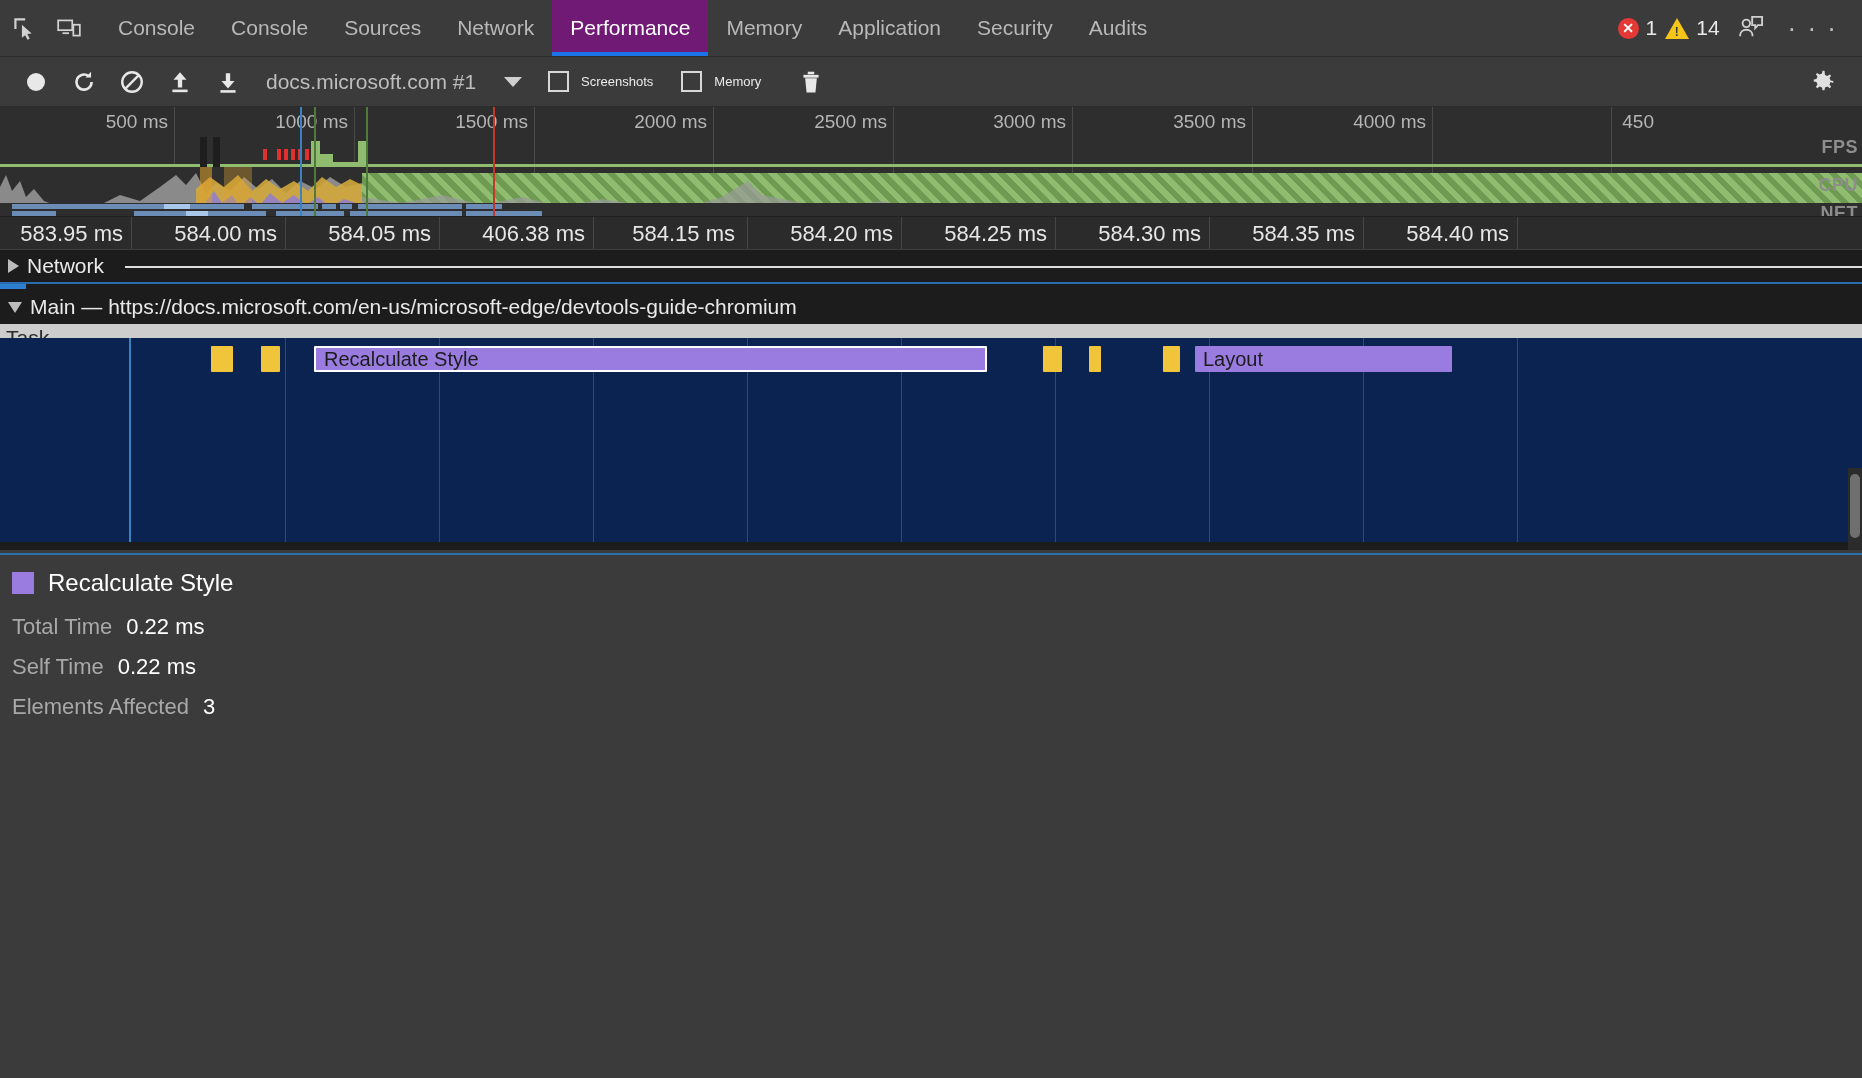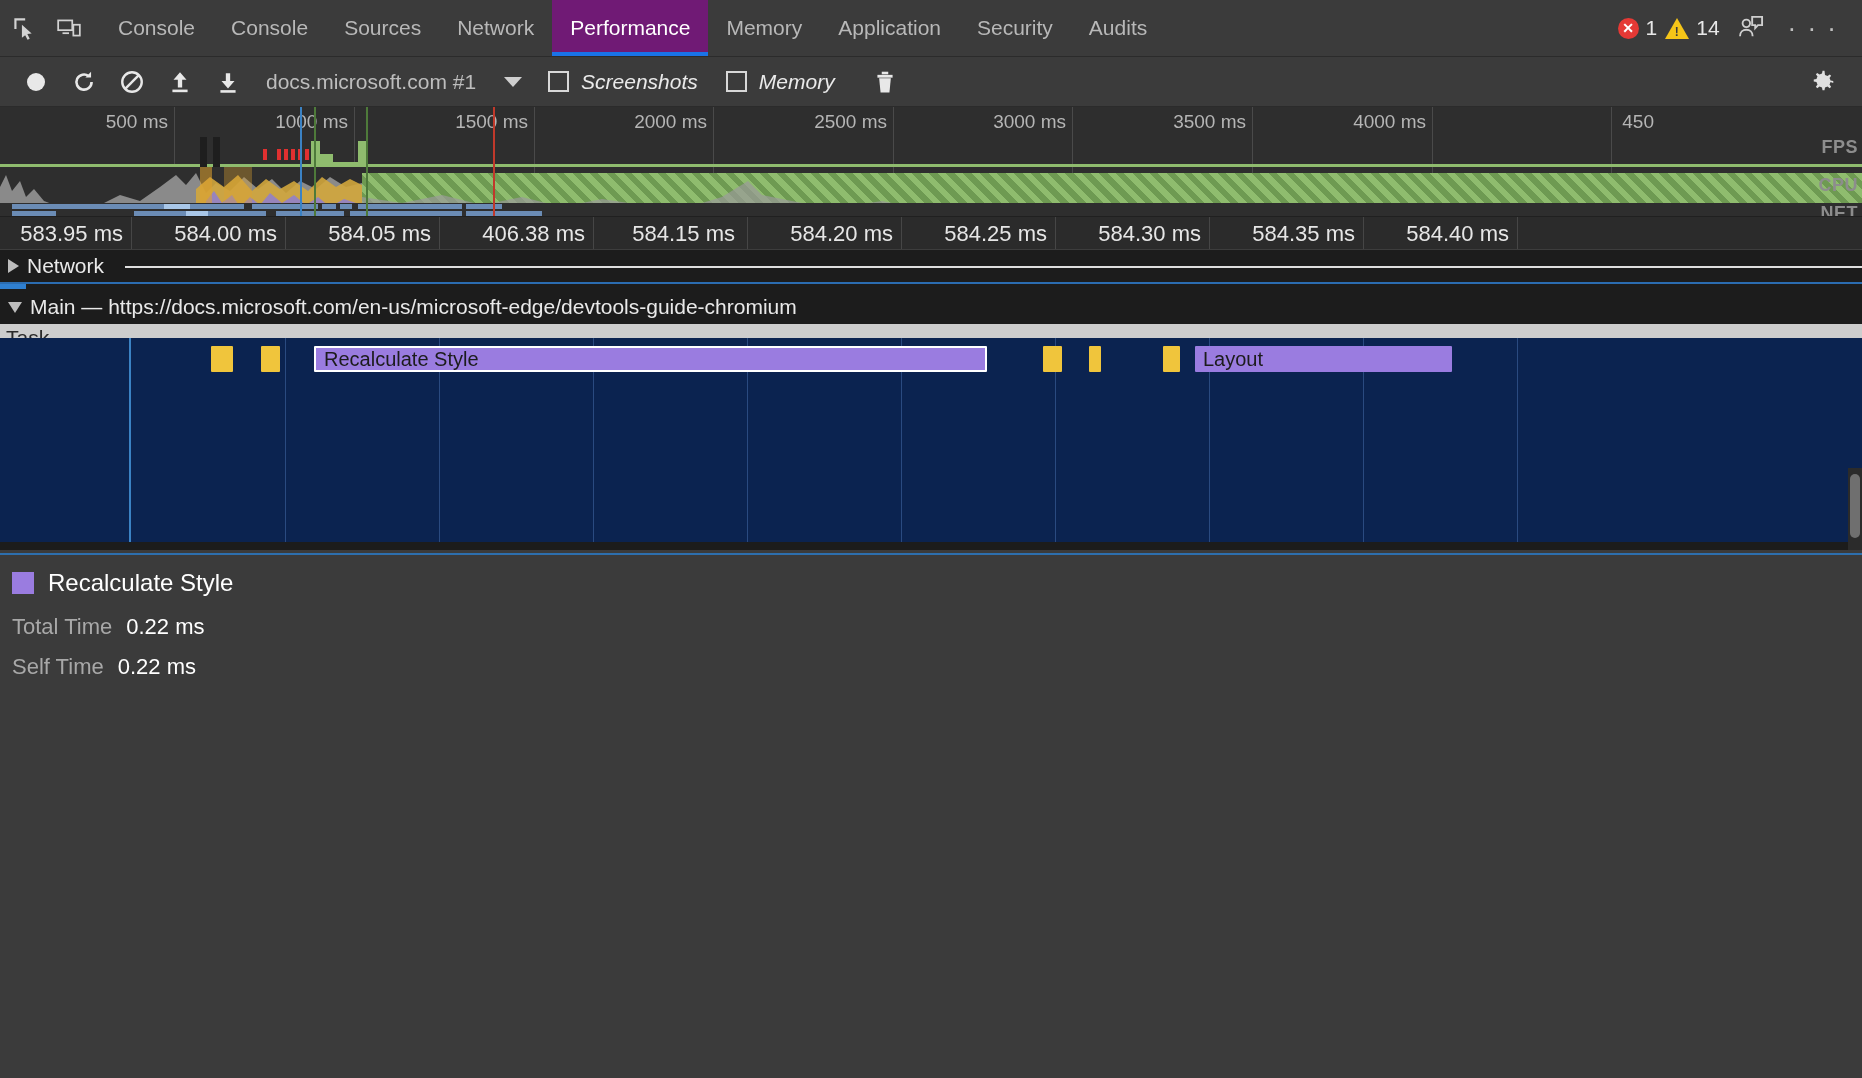--- a/index.html
+++ b/index.html
@@ -86,21 +86,21 @@
   .caret-down {
     width: 0; height: 0;
     border-left: 9px solid transparent; border-right: 9px solid transparent;
     border-top: 10px solid #cfcfcf;
     margin: 0 22px 0 14px; cursor: pointer;
   }
   .chk-wrap { display: flex; align-items: center; gap: 12px; margin-right: 24px; cursor: pointer; }
   .chk-box {
     width: 21px; height: 21px; border: 2px solid #d8d8d8; background: transparent;
   }
-  .chk-label { font-size: 21px; color: #eaeaea; font-style: italic; }
+  .chk-label { font-size: 13px; color: #eaeaea; }
   .pb-right { margin-left: auto; padding-right: 8px; }
 
   
   #overview {
     height: 110px;
     background: #2e2e2e;
     position: relative;
     border-bottom: 1px solid #202020;
     overflow: hidden;
   }
@@ -512,13 +512,17 @@
   </div>
 
   <div class="sum-row">
     <span class="sum-key">Total Time</span>
     <span class="sum-val">0.22 ms</span>
   </div>
   <div class="sum-row">
     <span class="sum-key">Self Time</span>
     <span class="sum-val">0.22 ms</span>
   </div>
+  <div class="sum-row">
+    <span class="sum-key">Elements Affected</span>
+    <span class="sum-val">3</span>
+  </div>
 </div>
 
 </body></html>

